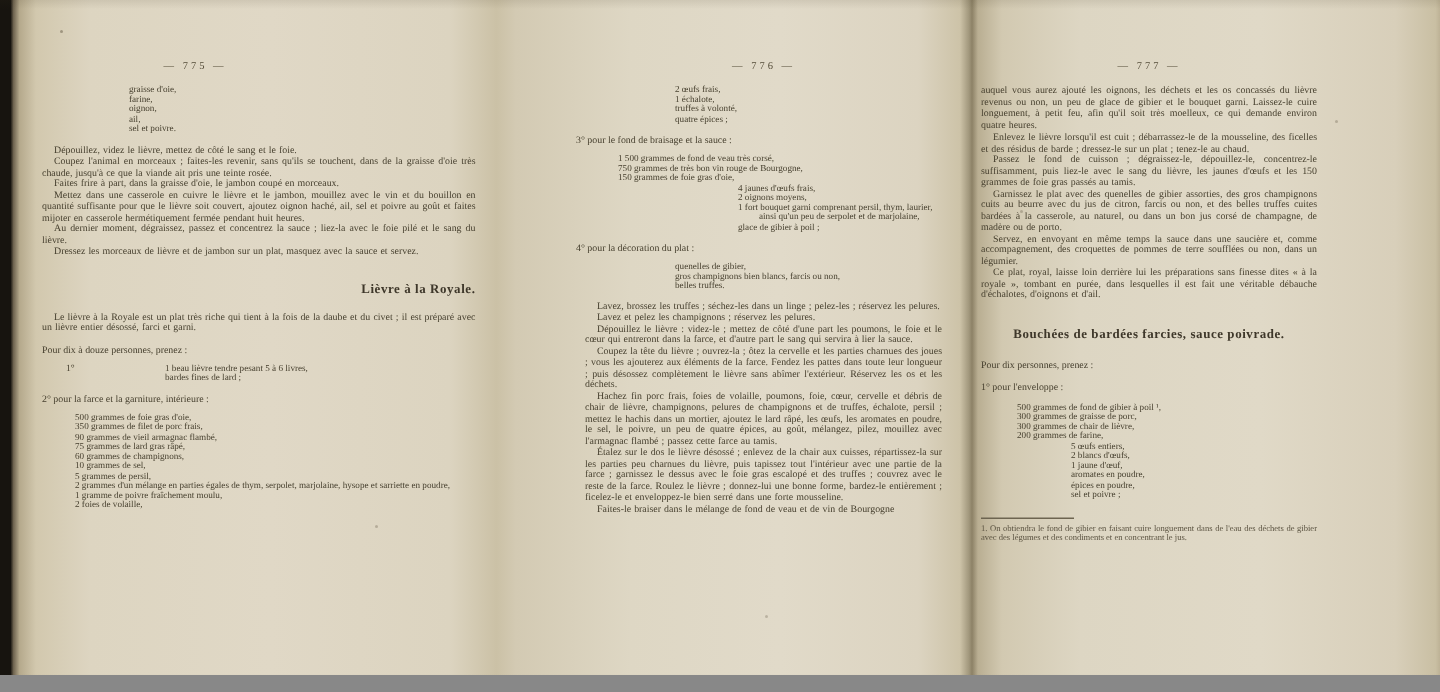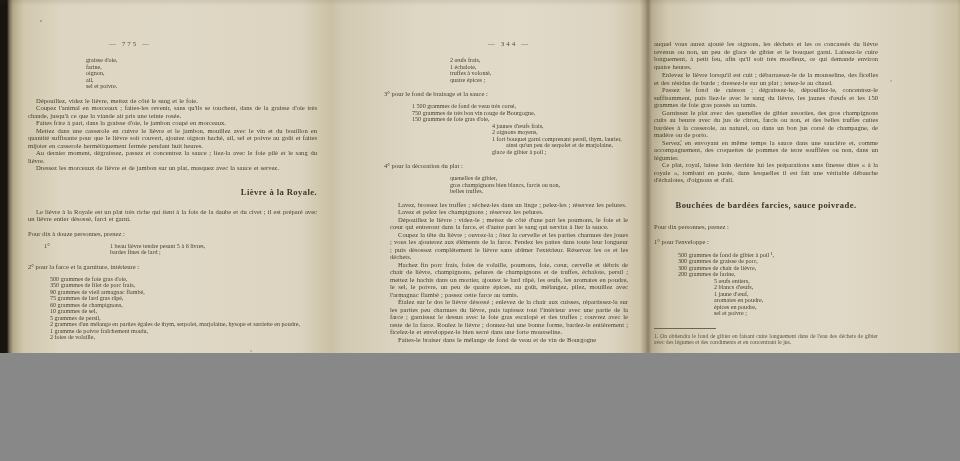--- a/index.html
+++ b/index.html
@@ -1,17 +1,17 @@
 <!DOCTYPE html>
 <html><head>
 <meta charset="utf-8">
 <style>
   html,body{margin:0;padding:0;background:#888;}
   .scan{
-    position:relative;width:960px;height:353px;overflow:hidden;
+    position:relative;width:960px;height:450px;overflow:hidden;
     font-family:"Liberation Serif","DejaVu Serif",serif;color:#47402f;
     background:
       linear-gradient(180deg, rgba(60,50,30,.10) 0, rgba(60,50,30,0) 6px, rgba(60,50,30,0) 449px, rgba(60,50,30,.22) 461px),
       linear-gradient(90deg,
         #17140f 0px,#17140f 7px,#6f6450 9px,#b5a98c 13px,#d2c8ae 24px,
         #ddd5c1 60px,#e0d8c6 180px,#dcd4c0 300px,
         #cbc1a6 331px,#d3cab3 344px,
         #ded7c4 420px,#e1dac9 520px,#dcd4c1 612px,
         #cdc3a8 640px,#a1977c 646px,#8c8166 648px,#b9ae92 652px,#d2c9b1 668px,
         #ddd6c3 720px,#e0d9c7 840px,#d8cfba 930px,#c9bfa3 957px,#bdb296 960px);
@@ -114,21 +114,21 @@
         <div class="ing-line">60 grammes de champignons,</div>
         <div class="ing-line">10 grammes de sel,</div>
         <div class="ing-line">5 grammes de persil,</div>
         <div class="ing-line">2 grammes d'un mélange en parties égales de thym, serpolet, marjolaine, hysope et sarriette en poudre,</div>
         <div class="ing-line">1 gramme de poivre fraîchement moulu,</div>
         <div class="ing-line">2 foies de volaille,</div>
       </div>
   </section>
 
   <section class="page page-mid">
-    <div class="page-number">— 344 —</div>
+    <div class="page-number">— 776 —</div>
 
     <div class="ing-list top-list">
         <div class="ing-line">2 œufs frais,</div>
         <div class="ing-line">1 échalote,</div>
         <div class="ing-line">truffes à volonté,</div>
         <div class="ing-line">quatre épices ;</div>
       </div>
 
     <p class="num-line">3° pour le fond de braisage et la sauce :</p>
 
@@ -157,20 +157,21 @@
         <p class="para">Lavez et pelez les champignons ; réservez les pelures.</p>
         <p class="para">Dépouillez le lièvre : videz-le ; mettez de côté d'une part les poumons, le foie et le cœur qui entreront dans la farce, et d'autre part le sang qui servira à lier la sauce.</p>
         <p class="para">Coupez la tête du lièvre ; ouvrez-la ; ôtez la cervelle et les parties charnues des joues ; vous les ajouterez aux éléments de la farce. Fendez les pattes dans toute leur longueur ; puis désossez complètement le lièvre sans abîmer l'extérieur. Réservez les os et les déchets.</p>
         <p class="para">Hachez fin porc frais, foies de volaille, poumons, foie, cœur, cervelle et débris de chair de lièvre, champignons, pelures de champignons et de truffes, échalote, persil ; mettez le hachis dans un mortier, ajoutez le lard râpé, les œufs, les aromates en poudre, le sel, le poivre, un peu de quatre épices, au goût, mélangez, pilez, mouillez avec l'armagnac flambé ; passez cette farce au tamis.</p>
         <p class="para">Étalez sur le dos le lièvre désossé ; enlevez de la chair aux cuisses, répartissez-la sur les parties peu charnues du lièvre, puis tapissez tout l'intérieur avec une partie de la farce ; garnissez le dessus avec le foie gras escalopé et des truffes ; couvrez avec le reste de la farce. Roulez le lièvre ; donnez-lui une bonne forme, bardez-le entièrement ; ficelez-le et enveloppez-le bien serré dans une forte mousseline.</p>
         <p class="para">Faites-le braiser dans le mélange de fond de veau et de vin de Bourgogne</p>
       </div>
   </section>
 
   <section class="page page-right">
+    <div class="page-number">— 777 —</div>
 
     <p class="para noindent">auquel vous aurez ajouté les oignons, les déchets et les os concassés du lièvre revenus ou non, un peu de glace de gibier et le bouquet garni. Laissez-le cuire longuement, à petit feu, afin qu'il soit très moelleux, ce qui demande environ quatre heures.</p>
 
     <div class="para-group">
         <p class="para">Enlevez le lièvre lorsqu'il est cuit ; débarrassez-le de la mousseline, des ficelles et des résidus de barde ; dressez-le sur un plat ; tenez-le au chaud.</p>
         <p class="para">Passez le fond de cuisson ; dégraissez-le, dépouillez-le, concentrez-le suffisamment, puis liez-le avec le sang du lièvre, les jaunes d'œufs et les 150 grammes de foie gras passés au tamis.</p>
         <p class="para">Garnissez le plat avec des quenelles de gibier assorties, des gros champignons cuits au beurre avec du jus de citron, farcis ou non, et des belles truffes cuites bardées à la casserole, au naturel, ou dans un bon jus corsé de champagne, de madère ou de porto.</p>
         <p class="para">Servez, en envoyant en même temps la sauce dans une saucière et, comme accompagnement, des croquettes de pommes de terre soufflées ou non, dans un légumier.</p>
         <p class="para">Ce plat, royal, laisse loin derrière lui les préparations sans finesse dites « à la royale », tombant en purée, dans lesquelles il est fait une véritable débauche d'échalotes, d'oignons et d'ail.</p>
       </div>

